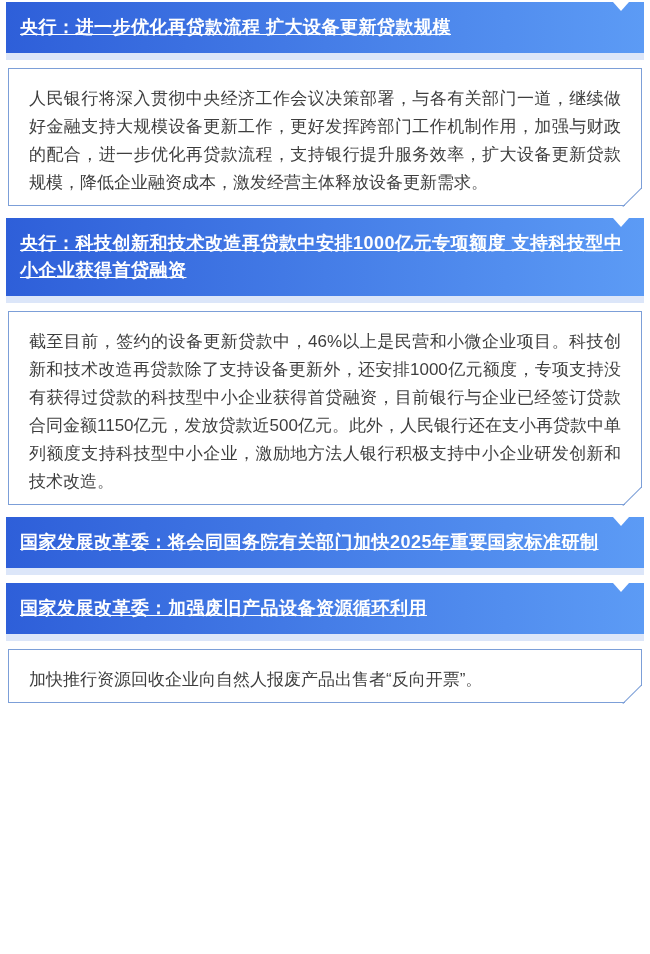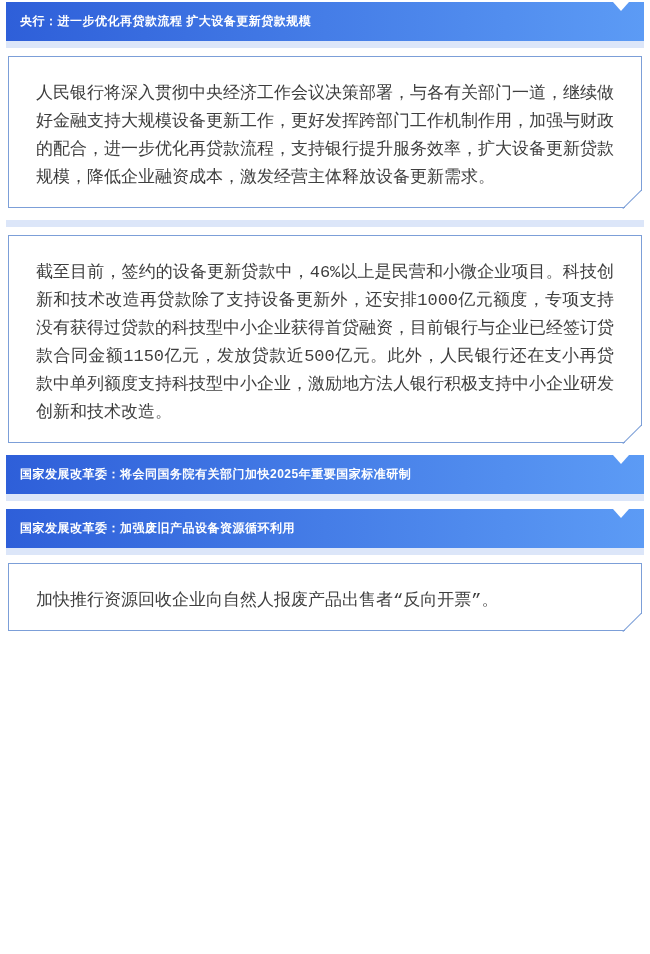--- a/index.html
+++ b/index.html
@@ -20,25 +20,26 @@
   .page{
     width:650px;
     min-height:954px;
     padding:2px 6px 10px 6px;
     background:#ffffff;
   }
   .banner{
     position:relative;
     background:linear-gradient(90deg,var(--banner-start) 0%,var(--banner-end) 100%);
     color:var(--banner-text);
-    font-size:12px;
+    font-size:18px;
     font-weight:700;
     line-height:27px;
-    padding:6px 14px;
+    padding:12px 14px;
     letter-spacing:0.5px;
+    text-decoration:underline;
   }
   .notch{
     position:absolute;
     top:0;
     right:15px;
     width:0;height:0;
     border-left:8px solid transparent;
     border-right:8px solid transparent;
     border-top:9px solid #ffffff;
   }
@@ -67,40 +68,44 @@
     background:#ffffff;
   }
   .card::after{
     content:"";
     position:absolute;
     right:-4px;bottom:7px;
     width:26px;height:0;
     border-top:1px solid var(--card-border);
     transform:rotate(-45deg);
   }
-  .card p{margin:7px;font-family:Liberation Mono, monospace;}
+  .card p{margin:0;}
   .card p + p{margin-top:28px;}
   .card .b{font-weight:700;}
 </style>
 </head>
 <body>
 
 <div class="page" id="page-root">
   <section>
     <div class="banner">
       <span class="banner-title">央行：进一步优化再贷款流程 扩大设备更新贷款规模</span>
       <span class="notch"></span>
     </div>
     <div class="banner-shadow"></div>
     <div class="card">
         <p>人民银行将深入贯彻中央经济工作会议决策部署，与各有关部门一道，继续做好金融支持大规模设备更新工作，更好发挥跨部门工作机制作用，加强与财政的配合，进一步优化再贷款流程，支持银行提升服务效率，扩大设备更新贷款规模，降低企业融资成本，激发经营主体释放设备更新需求。</p>
       </div>
   </section>
 
   <section>
+    <div class="banner">
+      <span class="banner-title">央行：科技创新和技术改造再贷款中安排1000亿元专项额度 支持科技型中小企业获得首贷融资</span>
+      <span class="notch"></span>
+    </div>
     <div class="banner-shadow"></div>
     <div class="card">
         <p>截至目前，签约的设备更新贷款中，46%以上是民营和小微企业项目。科技创新和技术改造再贷款除了支持设备更新外，还安排1000亿元额度，专项支持没有获得过贷款的科技型中小企业获得首贷融资，目前银行与企业已经签订贷款合同金额1150亿元，发放贷款近500亿元。此外，人民银行还在支小再贷款中单列额度支持科技型中小企业，激励地方法人银行积极支持中小企业研发创新和技术改造。</p>
       </div>
   </section>
 
   <section>
     <div class="banner">
       <span class="banner-title">国家发展改革委：将会同国务院有关部门加快2025年重要国家标准研制</span>
       <span class="notch"></span>

